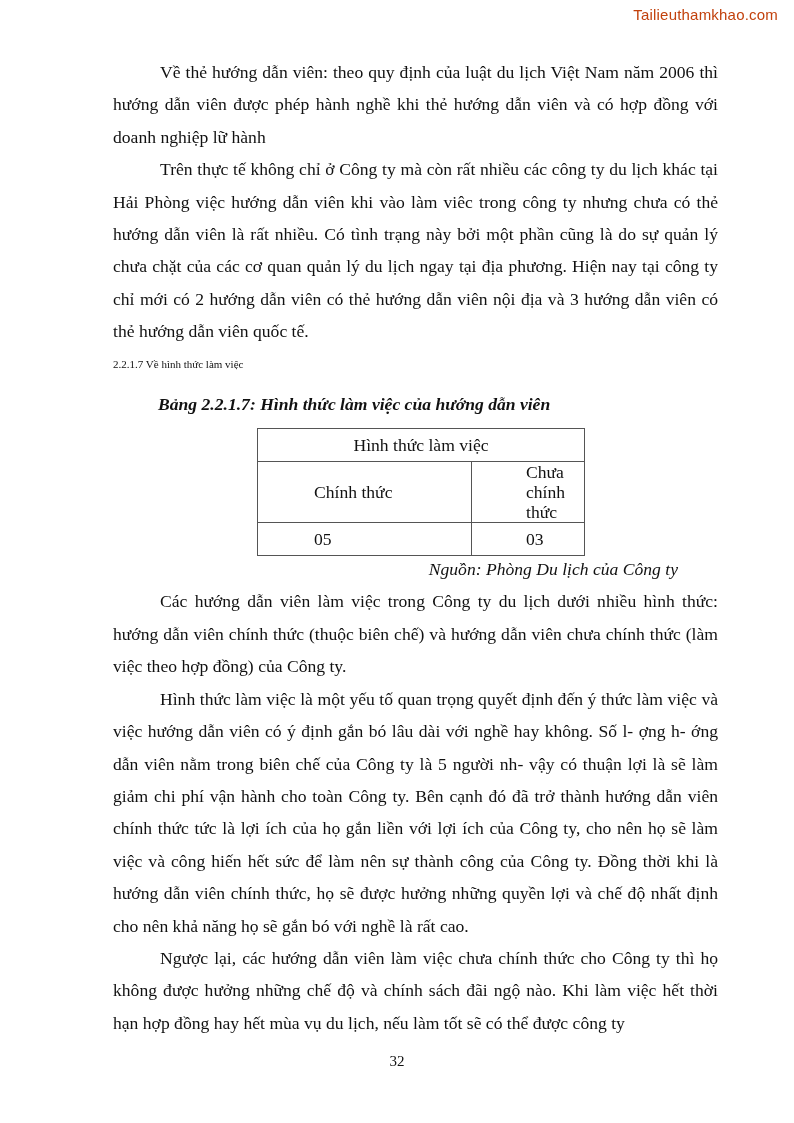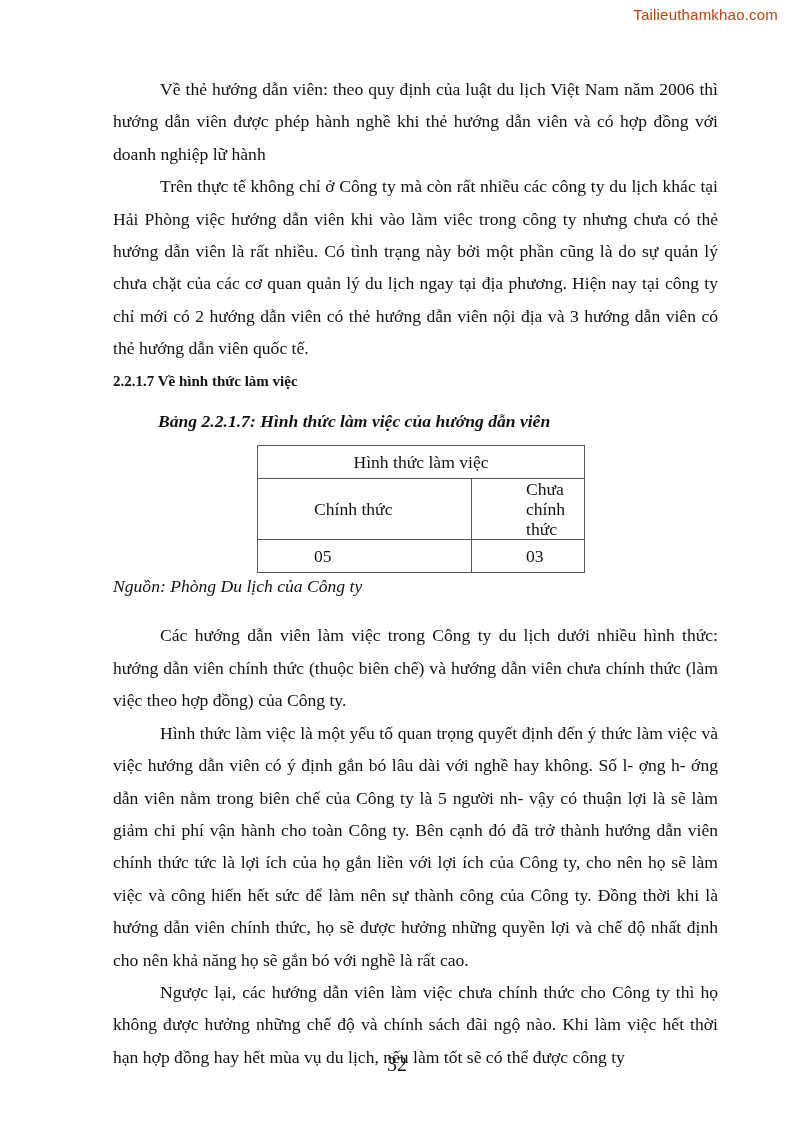--- a/index.html
+++ b/index.html
@@ -1,38 +1,38 @@
 <!DOCTYPE html>
 <html><head>
 <meta charset="utf-8">
 <style>
   html, body { margin: 0; padding: 0; background: #ffffff; }
   body { width: 794px; height: 1123px; position: relative; overflow: hidden;
          font-family: "Liberation Serif", "DejaVu Serif", serif; color: #111; }
   .watermark { position: absolute; top: 6px; right: 16px;
                font-family: "Liberation Sans", "DejaVu Sans", sans-serif;
                font-size: 15px; color: #c2410c; letter-spacing: 0.2px; }
-  .page { position: absolute; left: 113px; top: 73px; width: 605px; }
+  .page { position: absolute; left: 113px; top: 56px; width: 605px; }
   .para { margin: 0; font-size: 17.6px; line-height: 32.4px; text-align: justify;
           text-indent: 47px; }
-  .heading { margin: 0; font-size: 15px; line-height: 32.4px; font-weight: bold; }
+  .heading { margin: 0; font-size: 11px; line-height: 32.4px; font-weight: normal; }
   .caption { margin: 8px; font-size: 17.6px; line-height: 32.4px; font-weight: bold;
              font-style: italic; padding-left: 37px; }
   table.data { border-collapse: collapse; margin-left: 144px; width: 328px;
                font-size: 17.6px; }
   table.data td { border: 1px solid #555; height: 32px; padding: 0 16px 0 56px;
                   vertical-align: middle; line-height: 20px; }
   table.data td.head { text-align: center; padding: 0; }
   table.data td.c1 { width: 141px; }
   table.data td.c2 { padding-left: 54px; }
   .source { margin: 0; font-size: 17.6px; line-height: 26px; font-style: italic;
-            text-align: left; padding-right: 40px; }
-  .after-source { margin-top: 20px; }
+            text-align: right; padding-right: 40px; }
+  .after-source { margin-top: 3px; }
   .pagenum { position: absolute; top: 1053px; left: 0; width: 794px; text-align: center;
-             font-size: 20px; }
+             font-size: 15px; }
 </style>
 </head>
 <body>
 
 <div class="watermark">Tailieuthamkhao.com</div>
 
 <div class="page">
   <p class="para">Về thẻ hướng dẫn viên: theo quy định của luật du lịch Việt Nam năm 2006 thì hướng dẫn viên được phép hành nghề khi thẻ hướng dẫn viên và có hợp đồng với doanh nghiệp lữ hành</p>
   <p class="para">Trên thực tế không chỉ ở Công ty mà còn rất nhiều các công ty du lịch khác tại Hải Phòng việc hướng dẫn viên khi vào làm viêc trong công ty nhưng chưa có thẻ hướng dẫn viên là rất nhiều. Có tình trạng này bởi một phần cũng là do sự quản lý chưa chặt của các cơ quan quản lý du lịch ngay tại địa phương. Hiện nay tại công ty chỉ mới có 2 hướng dẫn viên có thẻ hướng dẫn viên nội địa và 3 hướng dẫn viên có thẻ hướng dẫn viên quốc tế.</p>
 

